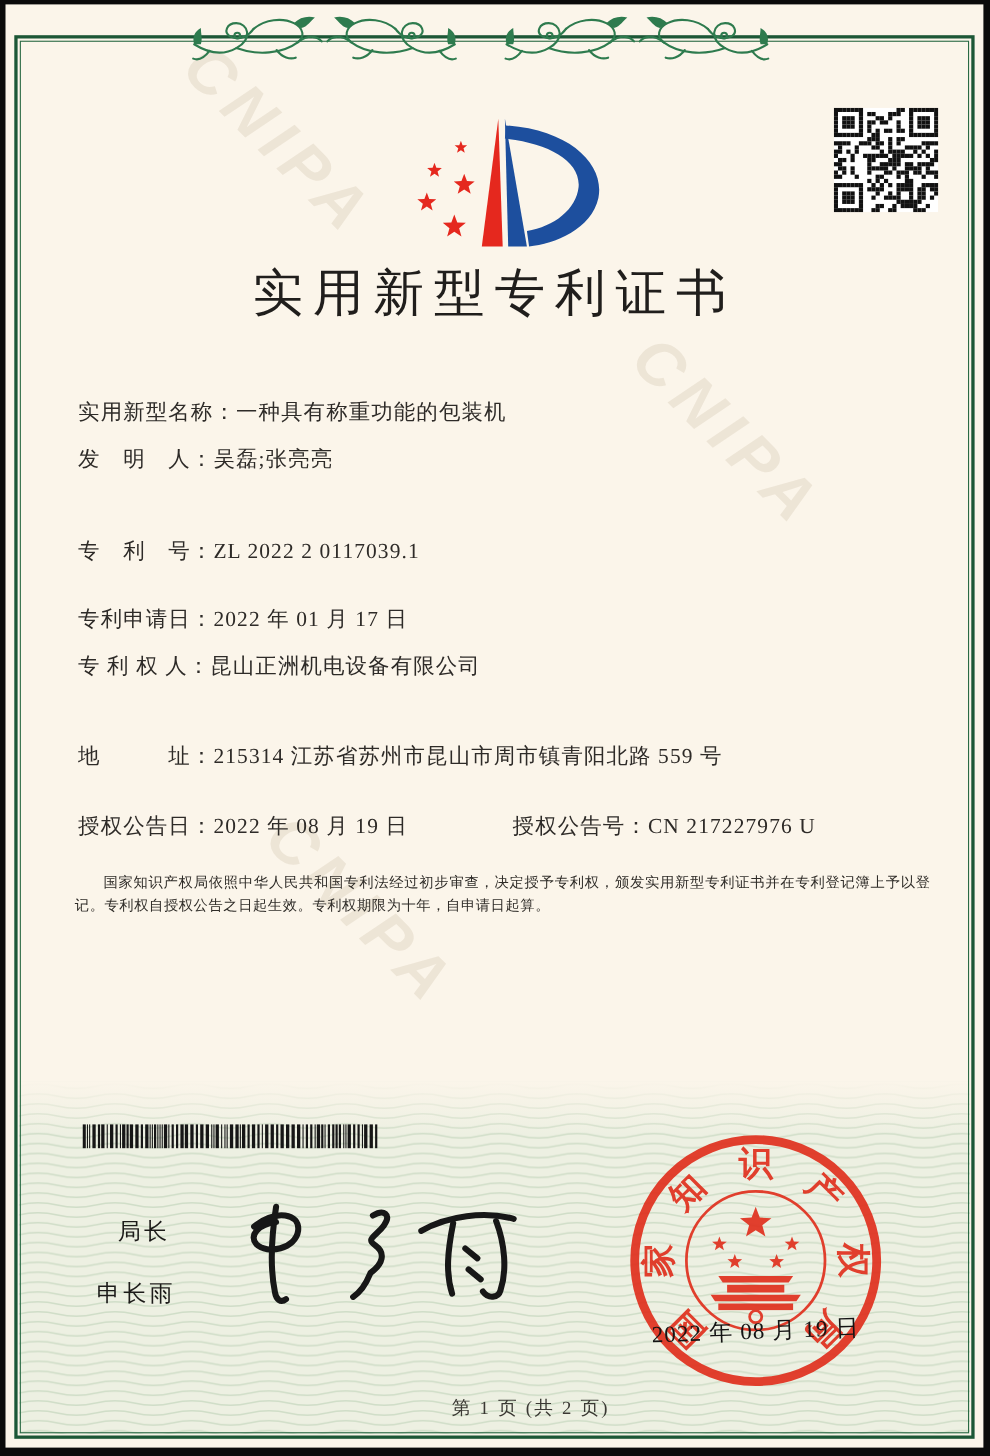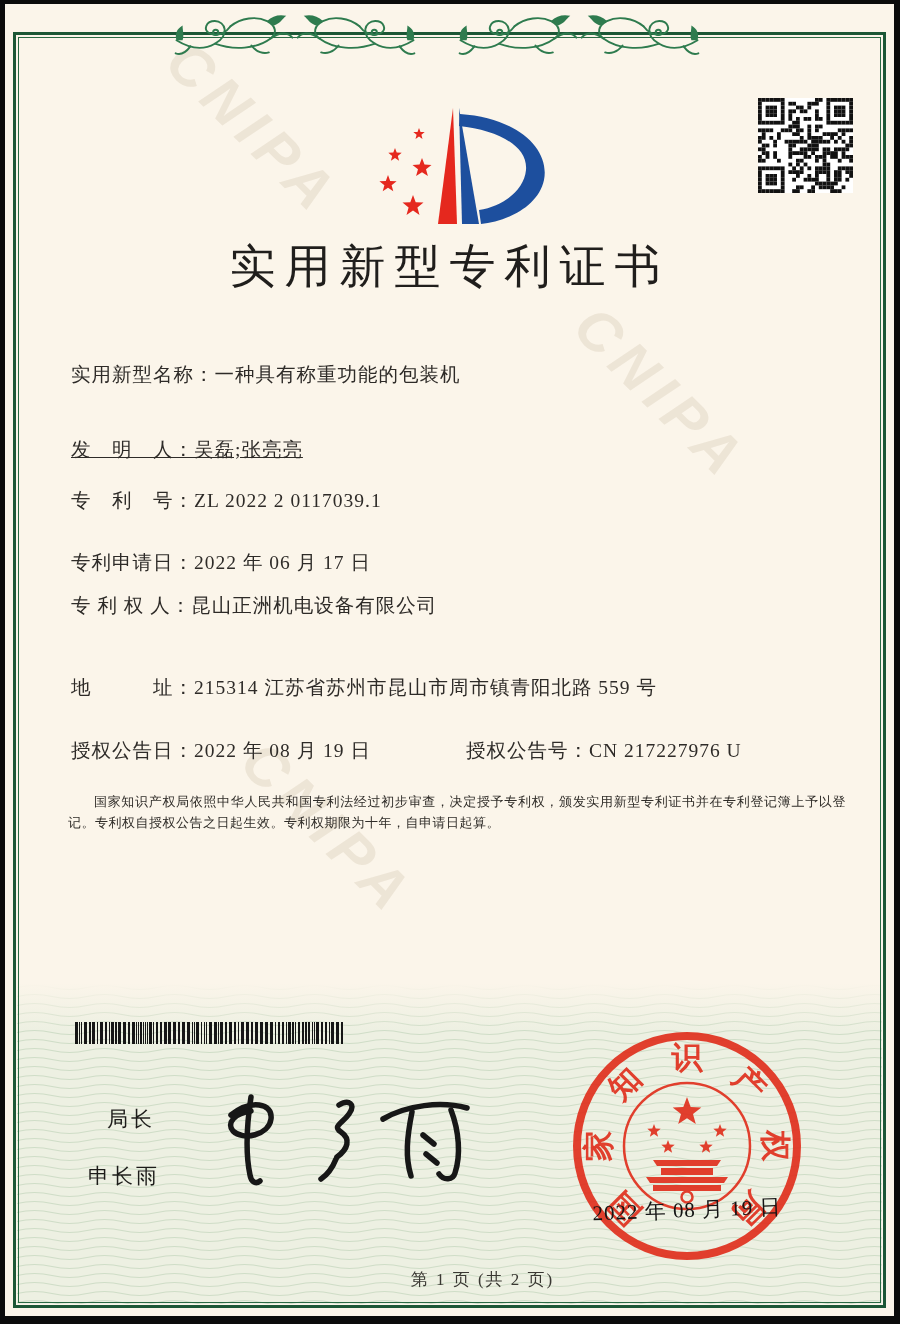--- a/index.html
+++ b/index.html
@@ -420,23 +420,23 @@
           <rect x="72.2" y="91.19999999999999" width="3.8" height="3.8"></rect>
           <rect x="76" y="91.19999999999999" width="3.8" height="3.8"></rect>
           <rect x="79.8" y="91.19999999999999" width="3.8" height="3.8"></rect>
         </g>
     </svg>
 
     <div class="title">实用新型专利证书</div>
 
     <div id="fields">
         <div class="field-row" style="top: 357px;"><span class="flabel">实用新型名称：</span><span class="fvalue">一种具有称重功能的包装机</span></div>
-        <div class="field-row" style="top: 432px; text-decoration: underline;"><span class="flabel">发　明　人：</span><span class="fvalue">吴磊;张亮亮</span></div>
+        <div class="field-row" style="top: 400px;"><span class="flabel">发　明　人：</span><span class="fvalue">吴磊;张亮亮</span></div>
         <div class="field-row" style="top: 483px;"><span class="flabel">专　利　号：</span><span class="fvalue">ZL 2022 2 0117039.1</span></div>
-        <div class="field-row" style="top: 545px;"><span class="flabel">专利申请日：</span><span class="fvalue">2022 年 06 月 17 日</span></div>
+        <div class="field-row" style="top: 545px;"><span class="flabel">专利申请日：</span><span class="fvalue">2022 年 01 月 17 日</span></div>
         <div class="field-row" style="top: 588px;"><span class="flabel">专 利 权 人：</span><span class="fvalue">昆山正洲机电设备有限公司</span></div>
         <div class="field-row" style="top: 670px;"><span class="flabel">地　　　址：</span><span class="fvalue">215314  江苏省苏州市昆山市周市镇青阳北路 559 号</span></div>
         <div class="field-row" style="top: 733px;"><span class="flabel">授权公告日：</span><span class="fvalue">2022 年 08 月 19 日</span><span class="fcol2"><span class="flabel">授权公告号：</span><span class="fvalue">CN 217227976 U</span></span></div>
       </div>
 
     <div class="paragraphs">
       <p>国家知识产权局依照中华人民共和国专利法经过初步审查，决定授予专利权，颁发实用新型专利证书并在专利登记簿上予以登记。专利权自授权公告之日起生效。专利权期限为十年，自申请日起算。</p>
     </div>
 
     <svg class="barcode" width="272" height="22" viewBox="0 0 272 22">

